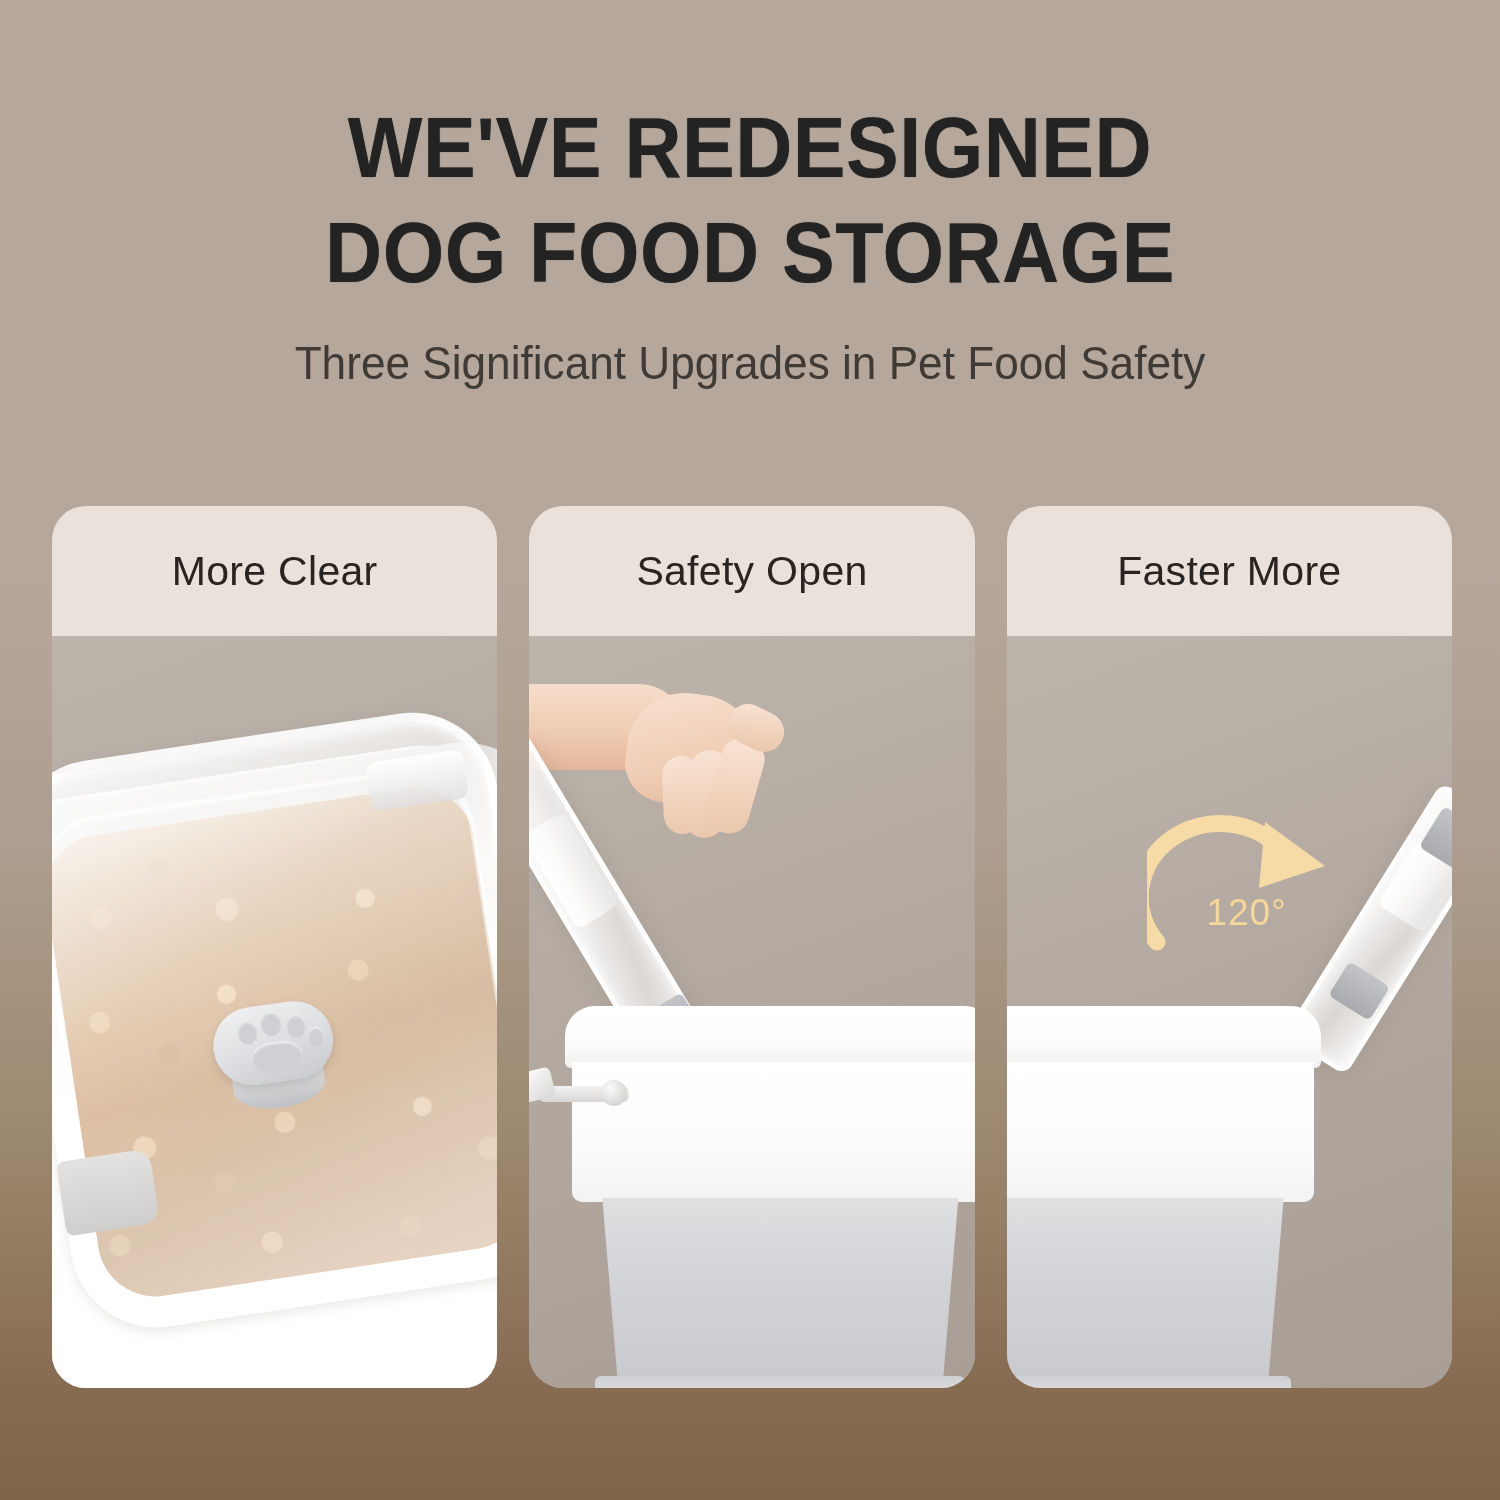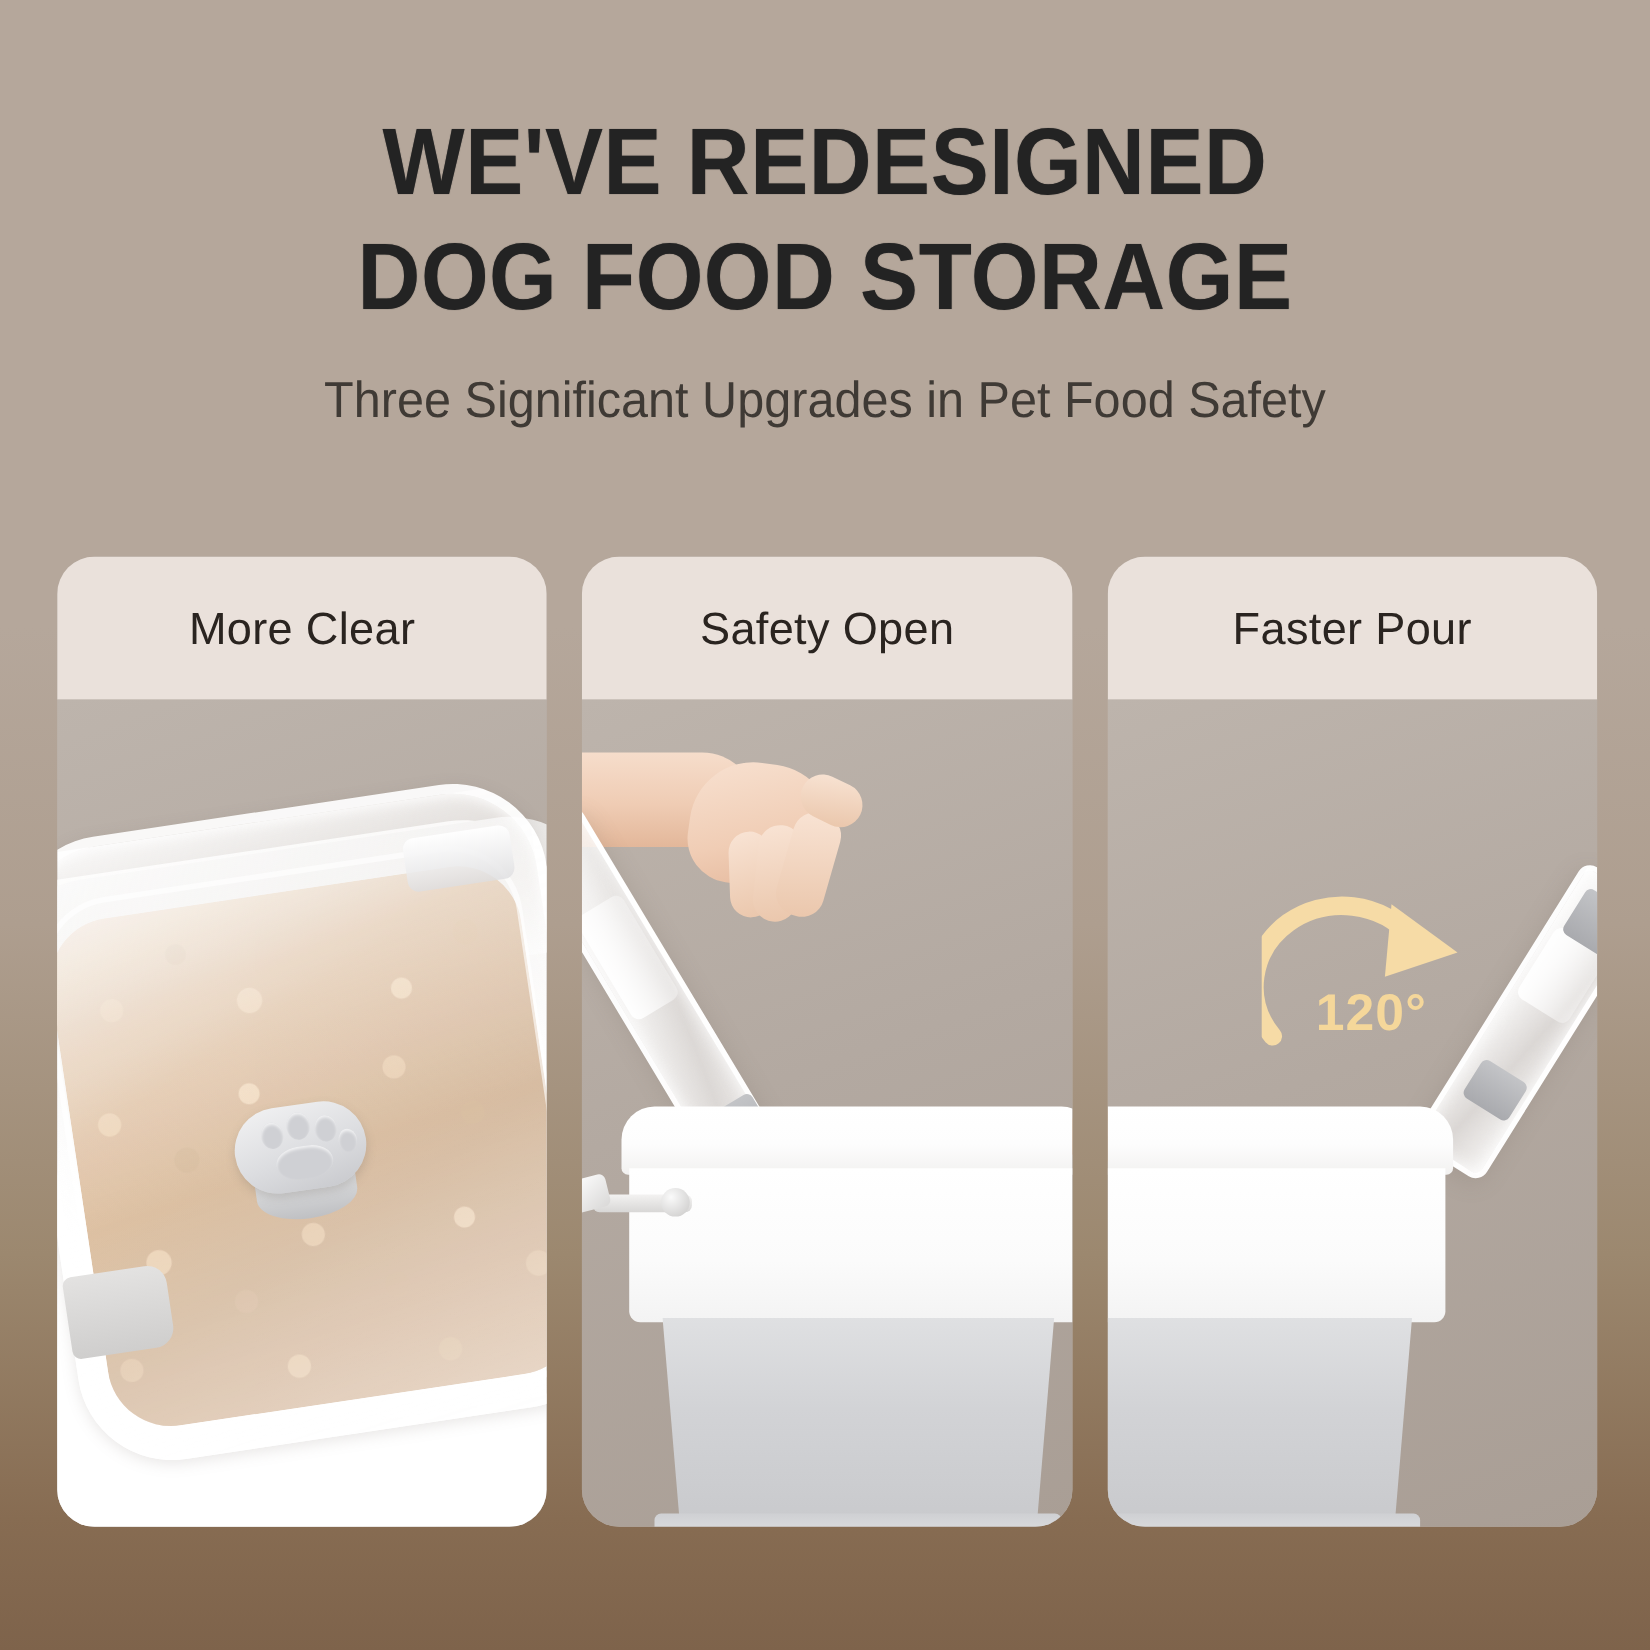--- a/index.html
+++ b/index.html
@@ -281,21 +281,21 @@
     background:linear-gradient(160deg,#f9e5d6,#e9c4a8);
     border-radius:26px; transform:rotate(26deg);
   }
 
   
   .badge{ position:absolute; width:200px; height:150px; }
   .badge svg{ position:absolute; left:0; top:0; }
   .badge .num{
     position:absolute; left:12px; top:78px; width:176px;
     text-align:center;
-    font-size:47px; font-weight:700; color:#f5d79a;
+    font-size:37px; font-weight:400; color:#f5d79a;
     letter-spacing:1px;
   }
 </style>
 </head>
 <body>
 
 <div class="headline">
   <span>WE'VE REDESIGNED</span>
   <span class="l2">DOG FOOD STORAGE</span>
 </div>
@@ -364,21 +364,21 @@
           <div class="pin"></div>
         </div>
 
       </div>
 
     </div>
   </div>
 
   <div class="panel">
     <div class="panel-header">
-      <span>Faster Pour</span>
+      <span>Faster More</span>
     </div>
     <div class="panel-body">
 
       <div class="badge" style="left:140px; top:178px;">
         <svg width="200" height="150" viewBox="0 0 200 150">
           <path d="M10 128 A78 72 0 0 1 136 38 L136 38" fill="none" stroke="#f6dba6" stroke-width="17" stroke-linecap="round"></path>
           <polygon points="118,8 178,52 112,74" fill="#f6dba6"></polygon>
         </svg>
         <div class="num">120°</div>
       </div>

